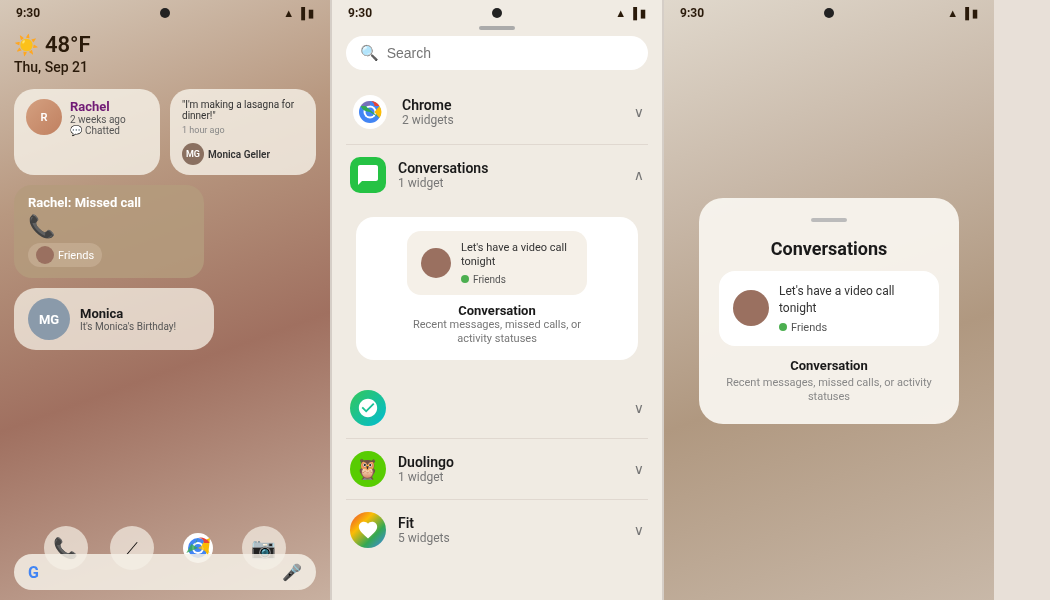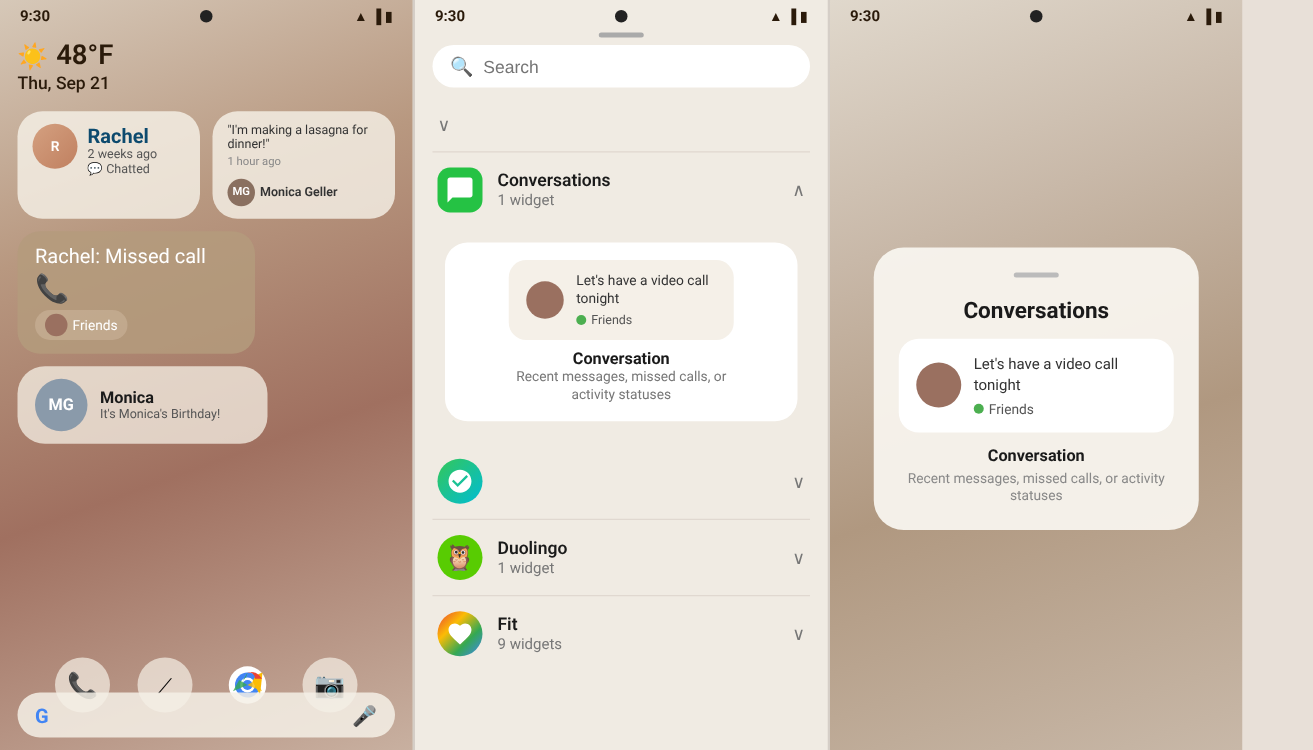--- a/index.html
+++ b/index.html
@@ -87,33 +87,33 @@
       display: flex;
       align-items: flex-start;
       gap: 8px;
       flex: 1;
     }
     .conv-card .avatar-placeholder {
       width: 38px; height: 38px; border-radius: 50%; flex-shrink: 0;
       background: #8a7060; display: flex; align-items: center; justify-content: center;
       font-size: 13px; color: #fff; font-weight: 600;
     }
-    .conv-card .info .name { font-size: 16px; font-weight: 700; color: #0c4a6e; }
+    .conv-card .info .name { font-size: 13px; font-weight: 700; color: #701a75; }
     .conv-card .info .sub { font-size: 10px; color: #555; }
     .second-card-content { font-size: 10px; color: #333; max-width: 120px; }
 
     
     .missed-call-widget {
       margin-top: 10px;
       background: rgba(180,155,125,0.85);
       border-radius: 18px;
       padding: 10px 14px;
       width: 190px;
     }
-    .missed-call-widget .call-label { font-size: 16px; font-weight: 400; color: #fff; }
+    .missed-call-widget .call-label { font-size: 13px; font-weight: 700; color: #fff; }
     .missed-call-icon { font-size: 22px; margin-top: 4px; }
     .friends-badge {
       display: inline-flex; align-items: center; gap: 4px;
       background: rgba(200,175,150,0.7); border-radius: 20px;
       padding: 3px 8px; font-size: 11px; color: #fff; margin-top: 4px;
     }
     .friends-avatar { width: 18px; height: 18px; border-radius: 50%; background: #9a7060; }
 
     
     .monica-card {
@@ -476,20 +476,39 @@
     </div>
 
     <div class="picker-scroll">
 
       <div class="picker-search">
         <span class="search-icon-sym">🔍</span>
         <input type="text" placeholder="Search" style="">
       </div>
 
       <div class="widget-app-row">
+        <div class="widget-app-left">
+          <div class="widget-app-icon">
+            <svg width="36" height="36" viewBox="0 0 36 36">
+              <circle cx="18" cy="18" r="17" fill="white"></circle>
+              <circle cx="18" cy="18" r="11" fill="#4285f4"></circle>
+              <circle cx="18" cy="18" r="6.5" fill="white"></circle>
+              <circle cx="18" cy="18" r="4.5" fill="#4285f4"></circle>
+              <path d="M18 7 L30 7 A12 12 0 0 1 30 7Z" fill="none"></path>
+              <path d="M18 7 A11 11 0 0 1 27.5 12 L22.5 12 A5.5 5.5 0 0 0 18 7Z" fill="#ea4335"></path>
+              <path d="M27.5 12 A11 11 0 0 1 27.5 24 L22.5 18Z" fill="#fbbc05"></path>
+              <path d="M27.5 24 L18 18 A11 11 0 0 1 8.5 12 L13.5 12Z" fill="#34a853"></path>
+              <path d="M8.5 12 A11 11 0 0 1 18 7 L18 12Z" fill="#ea4335" opacity="0.3"></path>
+            </svg>
+          </div>
+          <div class="widget-app-info">
+            <div class="app-name">Chrome</div>
+            <div class="app-count">2 widgets</div>
+          </div>
+        </div>
         <span class="chevron">∨</span>
       </div>
 
       <div class="widget-app-row" style="border-bottom:none;">
         <div class="widget-app-left">
           <div class="widget-app-icon conversations-app-icon">
             <svg width="24" height="24" viewBox="0 0 24 24" fill="white">
               <path d="M20 2H4c-1.1 0-2 .9-2 2v18l4-4h14c1.1 0 2-.9 2-2V4c0-1.1-.9-2-2-2z"></path>
             </svg>
           </div>
@@ -546,21 +565,21 @@
 
       <div class="widget-app-row" style="border-bottom:none;">
         <div class="widget-app-left">
           <div class="widget-app-icon fit-icon" style="background:linear-gradient(135deg,#ea4335,#fbbc05,#34a853,#4285f4);border-radius:50%;">
             <svg width="22" height="22" viewBox="0 0 24 24" fill="white">
               <path d="M12 21.35l-1.45-1.32C5.4 15.36 2 12.28 2 8.5 2 5.42 4.42 3 7.5 3c1.74 0 3.41.81 4.5 2.09C13.09 3.81 14.76 3 16.5 3 19.58 3 22 5.42 22 8.5c0 3.78-3.4 6.86-8.55 11.54L12 21.35z"></path>
             </svg>
           </div>
           <div class="widget-app-info">
             <div class="app-name">Fit</div>
-            <div class="app-count">9 widgets</div>
+            <div class="app-count">5 widgets</div>
           </div>
         </div>
         <span class="chevron">∨</span>
       </div>
     </div>
   </div>
 </div>
 
 <div class="phone-sep"></div>
 

